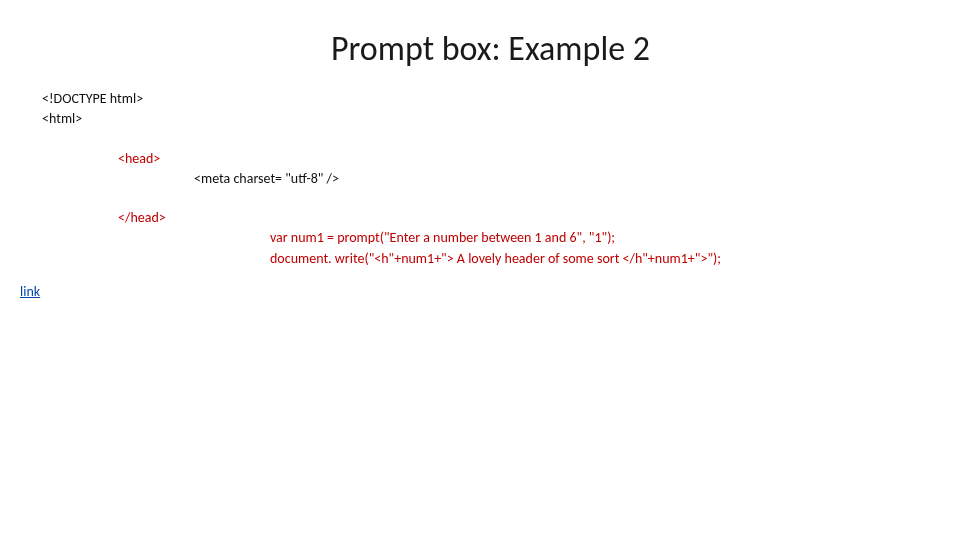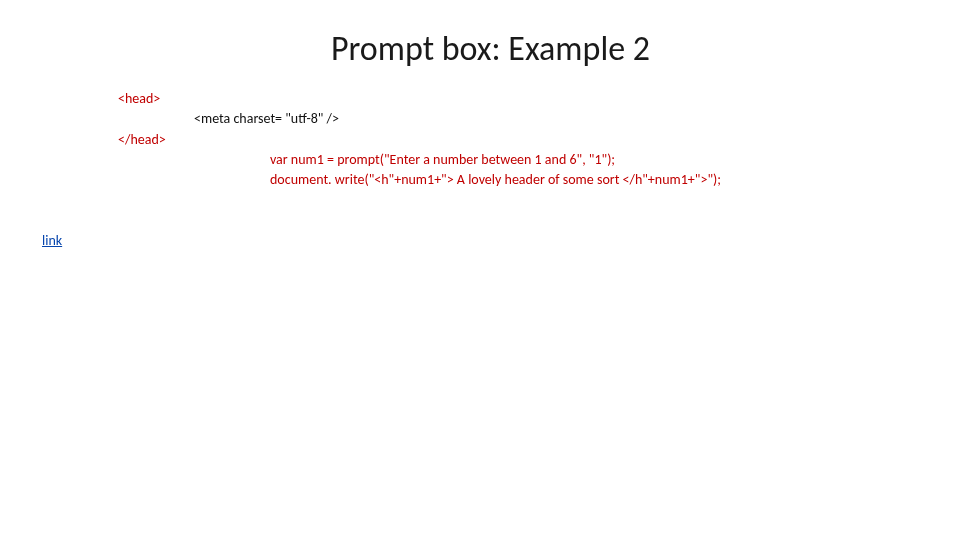--- a/index.html
+++ b/index.html
@@ -23,39 +23,40 @@
   .code-area {
     padding-left: 42px;
     font-size: 14px;
     line-height: 1.45;
     color: #000;
   }
   .line { white-space: pre; }
   .dark { color: #111; }
   .red { color: #c00000; }
   .link-row {
-    padding-left: 42px;
-    margin-top: 28px;
+    padding-left: 20px;
     font-size: 14px;
   }
   .link-row a {
     color: #0645ad;
     text-decoration: underline;
   }
-  .ind1 { padding-left: 76px; }
+  .ind1 { padding-left: 76px; margin-top: 19px; }
   .ind2 { padding-left: 152px; }
   .ind3 { padding-left: 228px; }
   .spacer { height: 14px; }
 </style>
 </head>
 <body>
 
 <div class="title">Prompt box: Example 2</div>
 
 <div class="code-area">
+  <div class="line dark">&lt;!DOCTYPE html&gt;</div>
+  <div class="line dark">&lt;html&gt;</div>
   <div class="line red ind1">&lt;head&gt;</div>
   <div class="line dark ind2">&lt;meta charset= "utf-8" /&gt;</div>
   <div class="line red ind1">&lt;/head&gt;</div>
   <div class="line red ind3">var num1 = prompt("Enter a number between 1 and 6", "1");</div>
   <div class="line red ind3">document. write("&lt;h"+num1+"&gt; A lovely header of some sort &lt;/h"+num1+"&gt;");</div>
   <div class="spacer"></div>
 </div>
 
 <div class="link-row">
   <a href="#">link</a>

